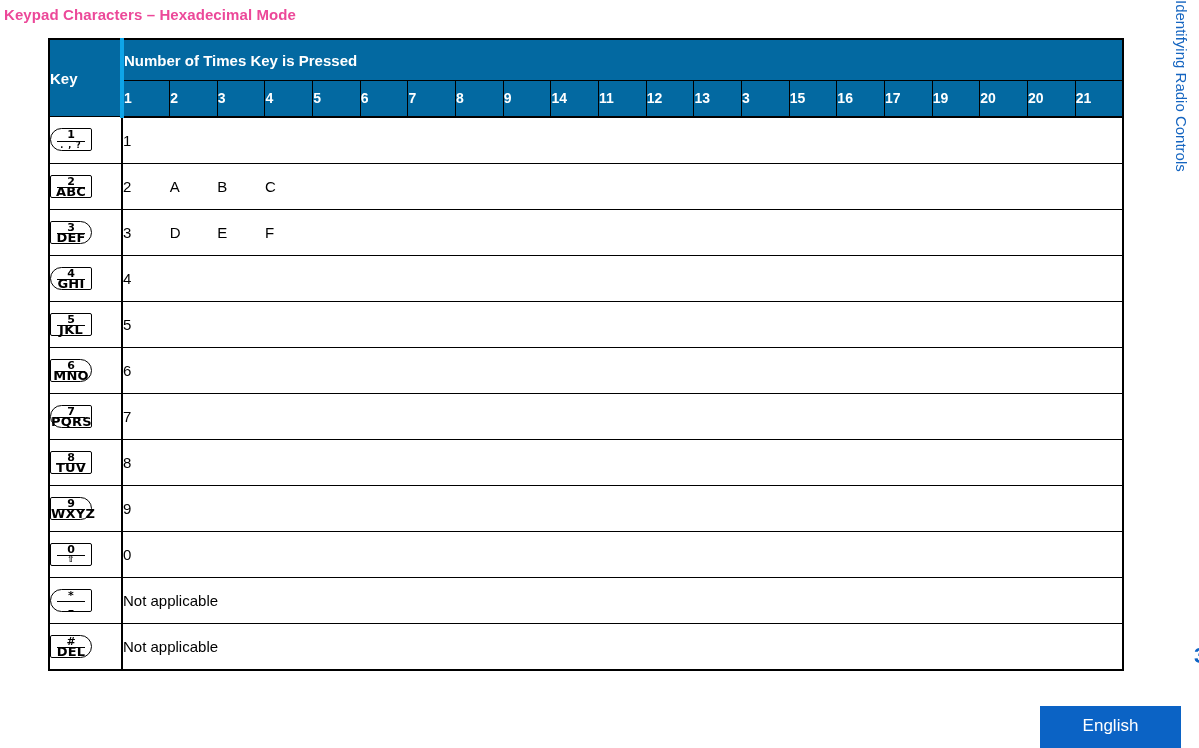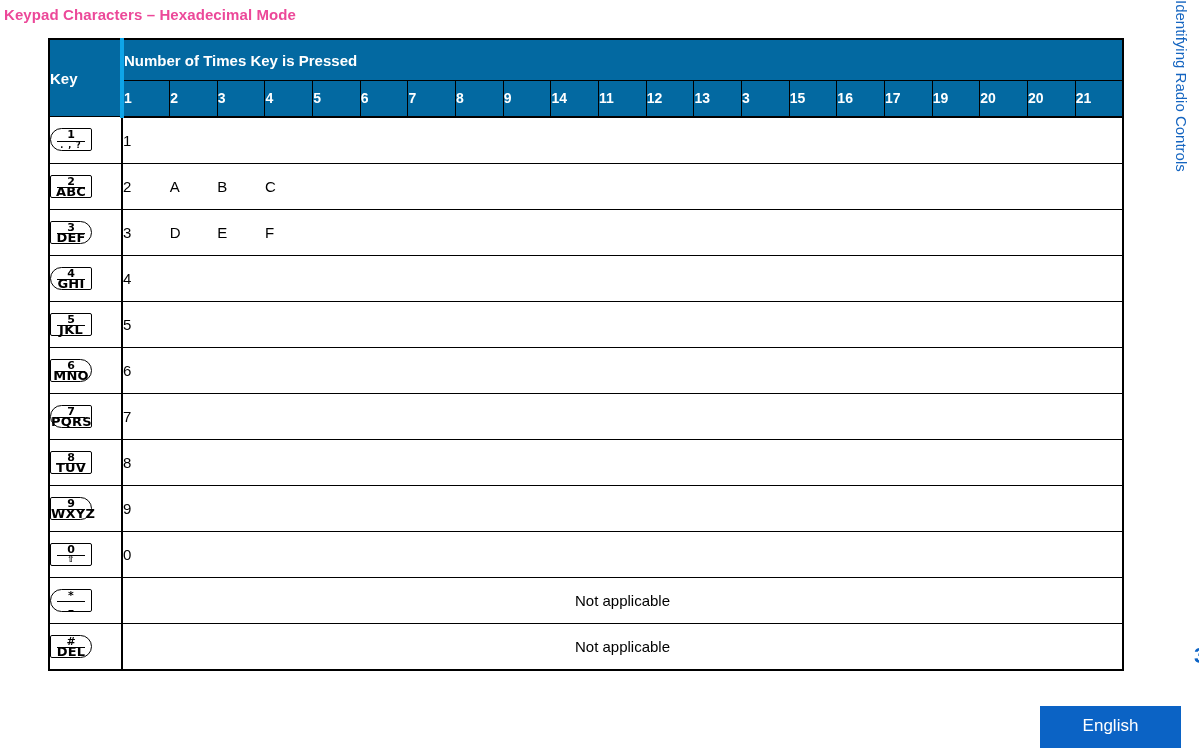--- a/index.html
+++ b/index.html
@@ -85,21 +85,21 @@
   .cell-key {
     border-right: 2px solid #000000;
     text-align: left;
     padding-left: 10px;
   }
   .cell-val {
     text-align: left;
     padding-left: 5px;
   }
   .cell-na {
-    text-align: center;
+    text-align: left;
     padding-left: 6px;
     font-size: 16px;
   }
 
   
   .keycap {
     position: relative;
     display: inline-block;
     width: 42px;
     height: 23px;

